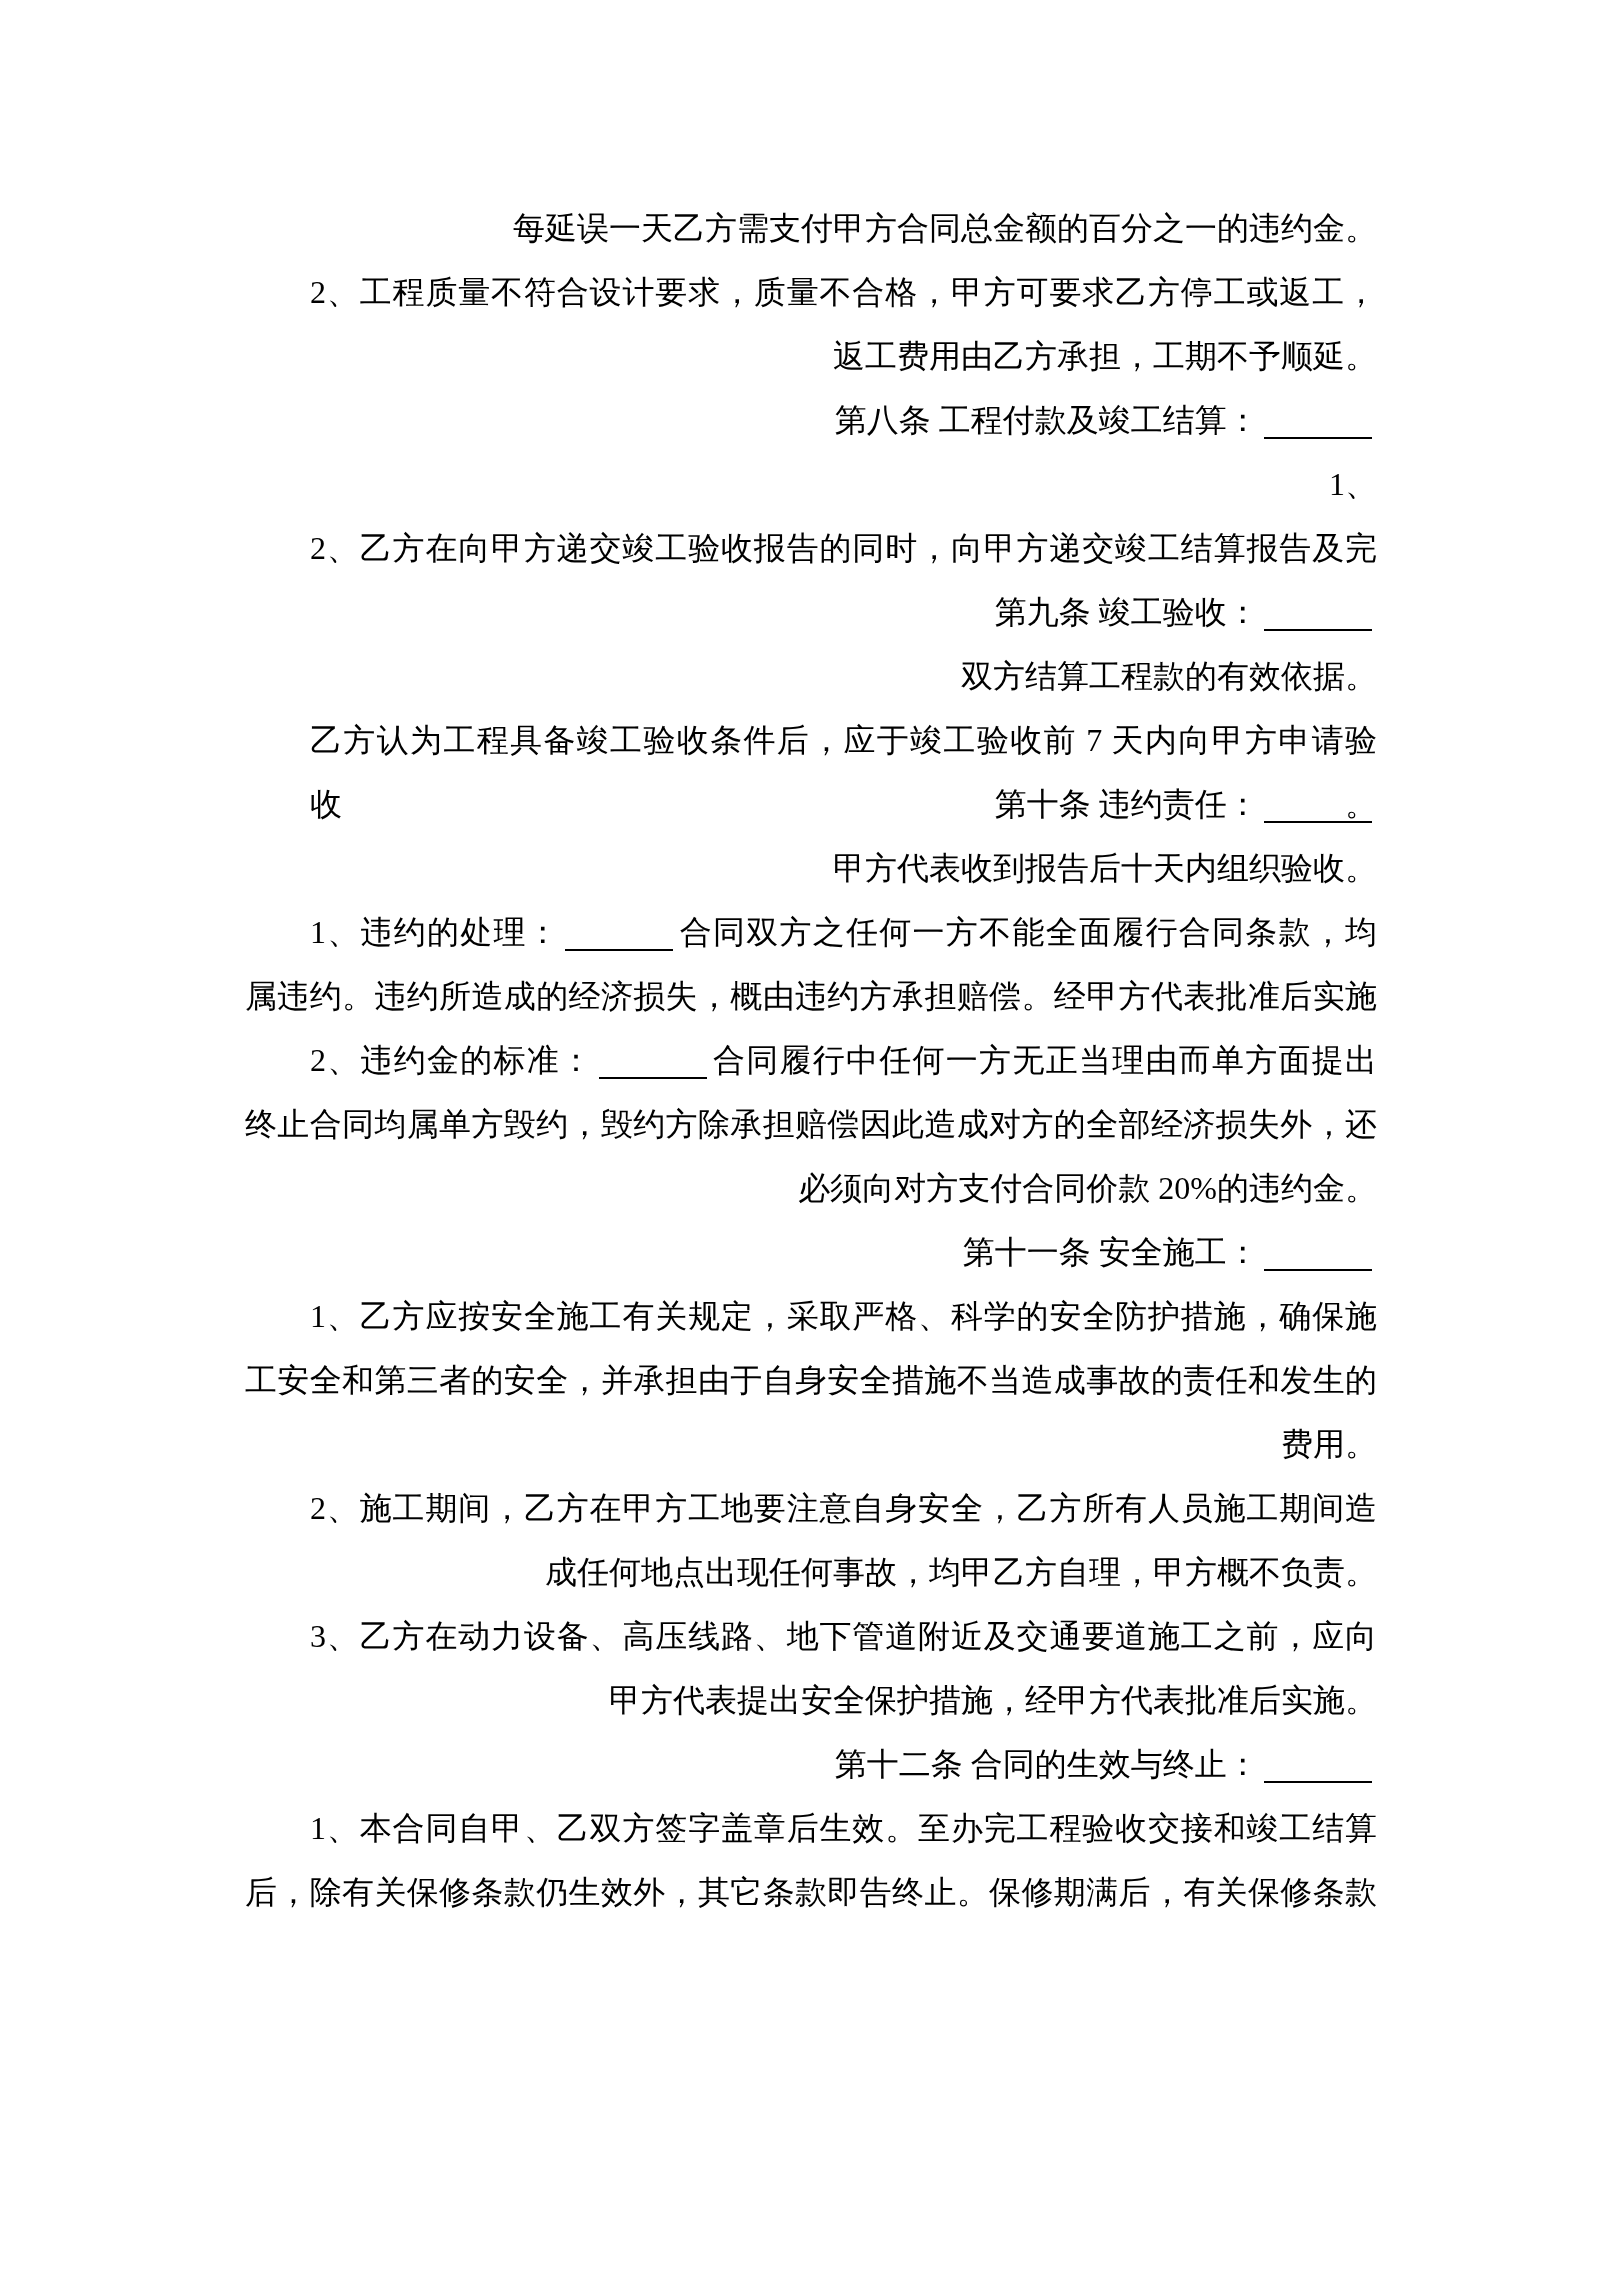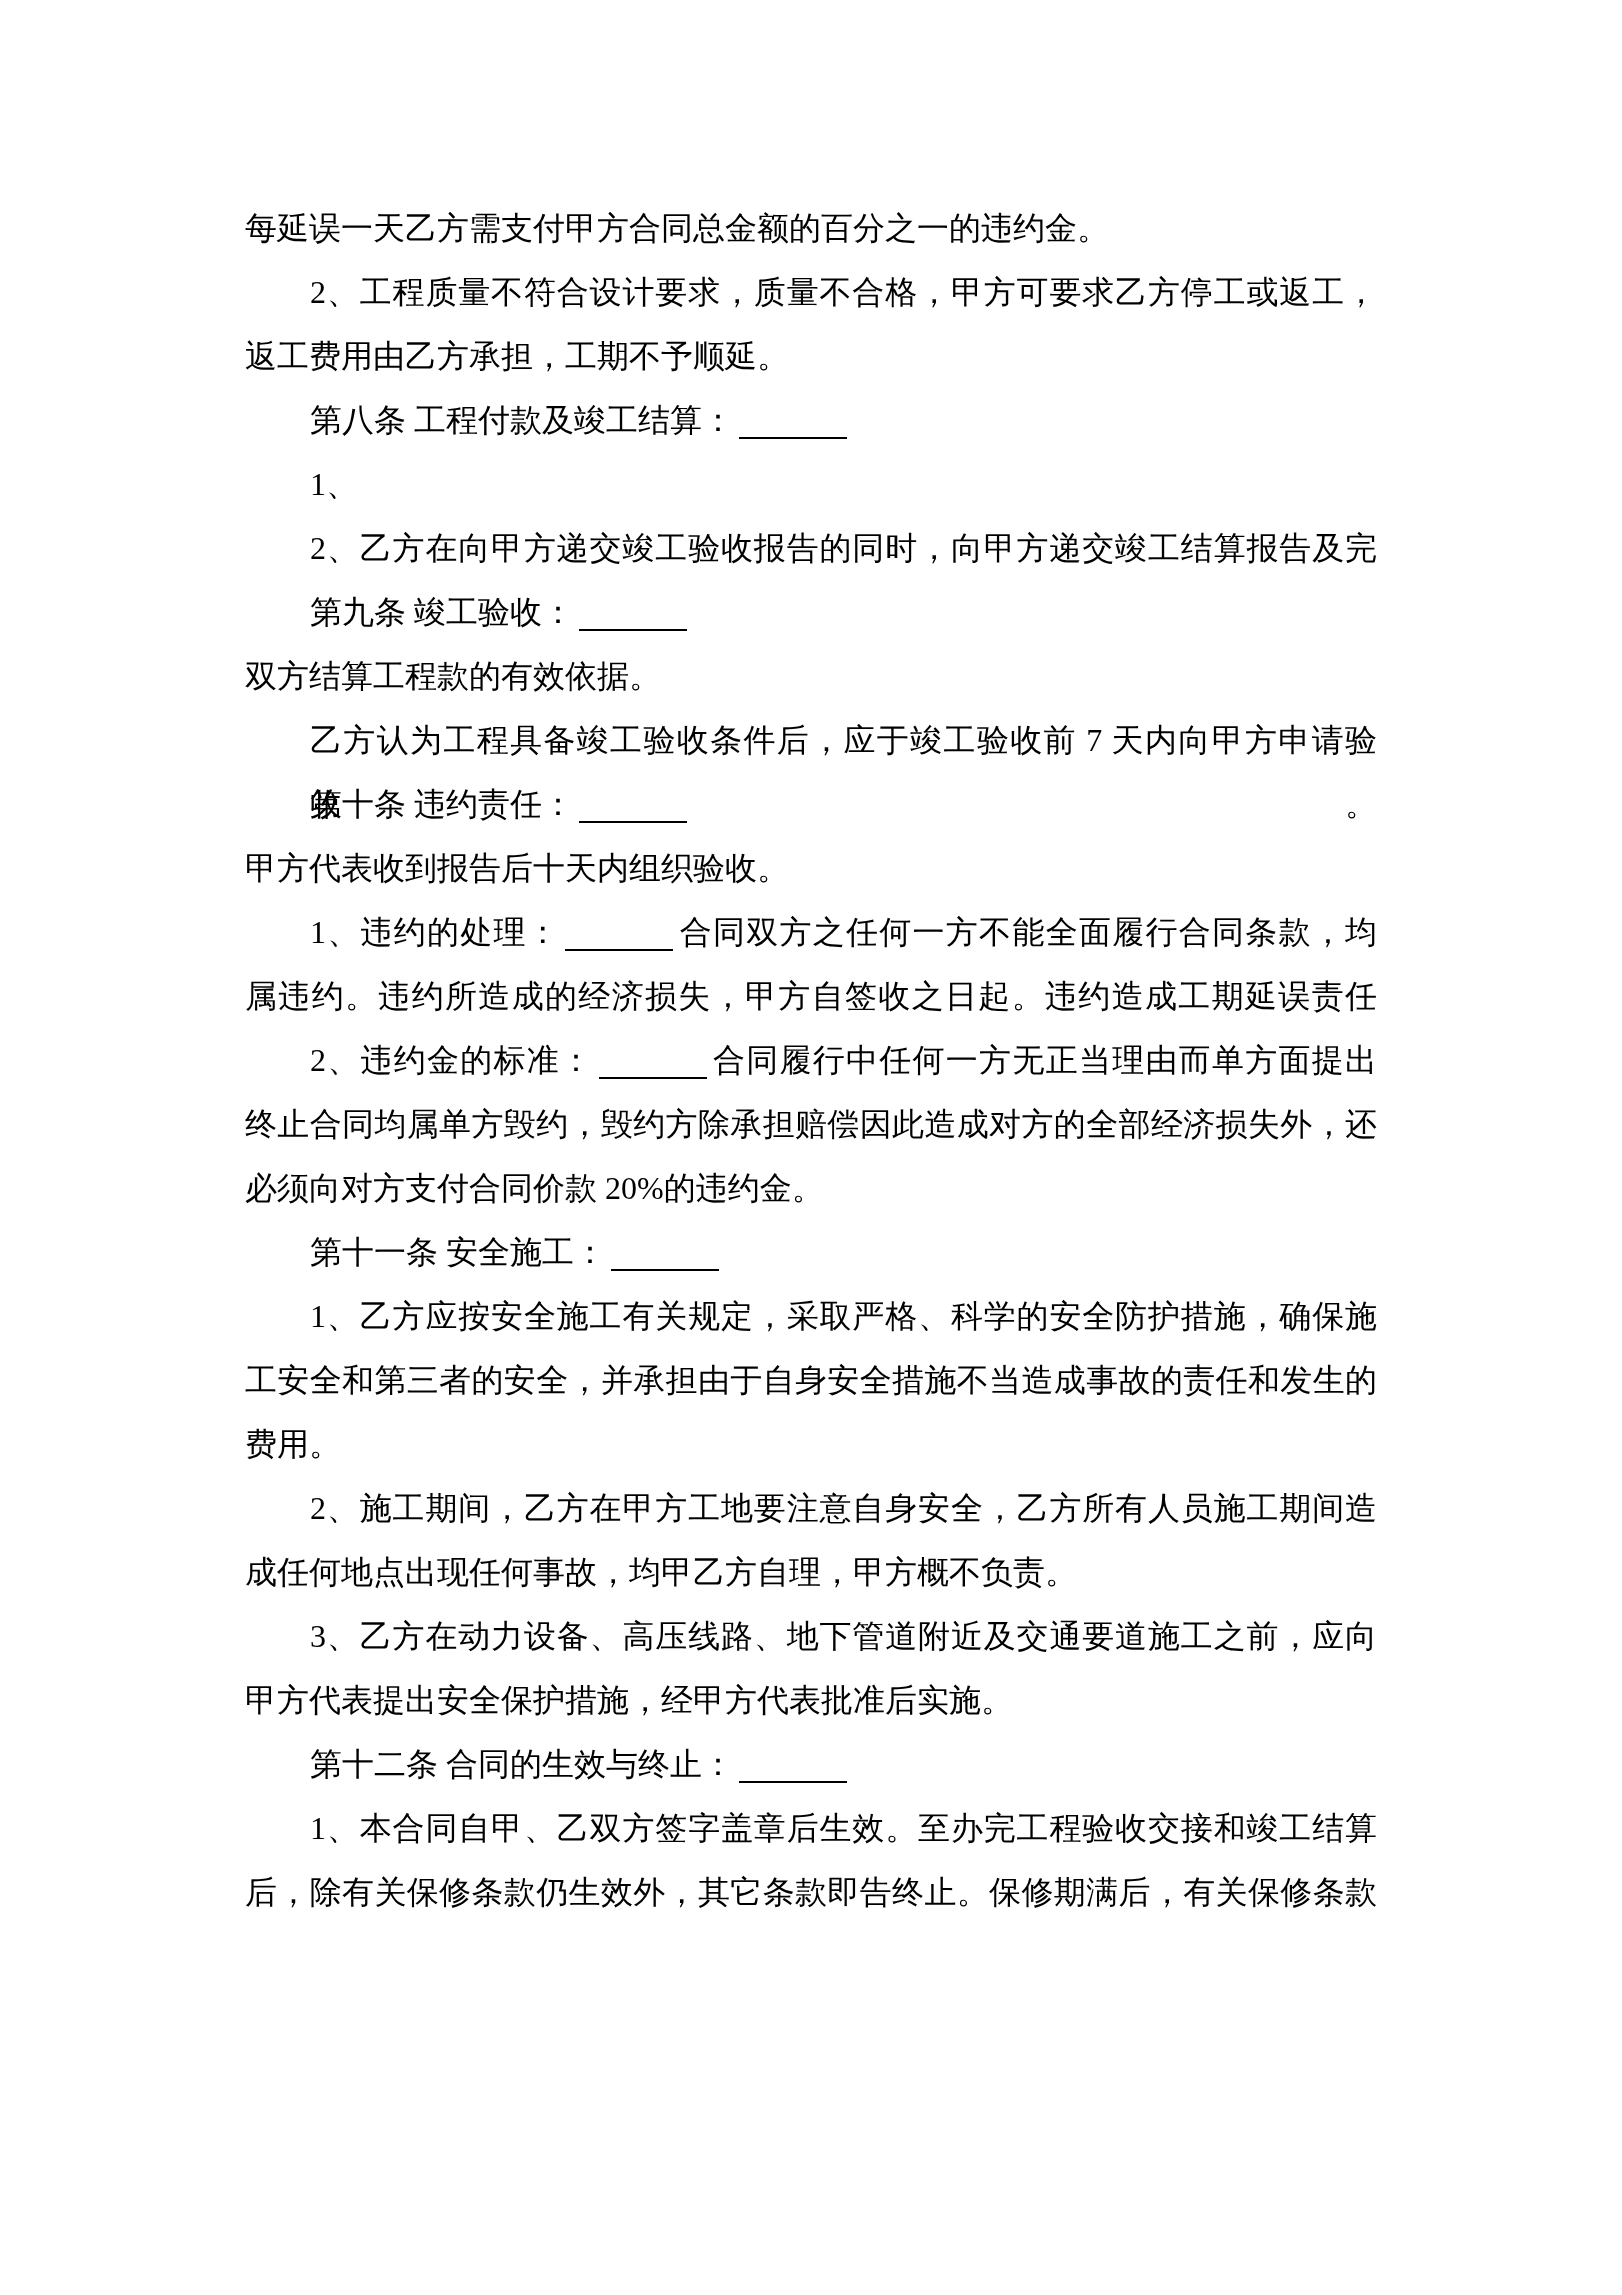--- a/index.html
+++ b/index.html
@@ -25,21 +25,21 @@
     position: absolute;
     left: 245px;
     top: 196px;
     width: 1132px;
   }
   .line {
     height: 64px;
     line-height: 64px;
     font-size: 32px;
     letter-spacing: 0;
-    text-align: left;
+    text-align: right;
   }
   .line.indent {
     padding-left: 65px;
   }
   .line.just {
     text-align: justify;
     text-align-last: justify;
   }
   .blank {
     display: inline-block;
@@ -60,21 +60,21 @@
       <div class="line"><span>返工费用由乙方承担，工期不予顺延。</span></div>
       <div class="line indent"><span>第八条 工程付款及竣工结算：</span><span class="blank"></span></div>
       <div class="line indent"><span>1、</span></div>
       <div class="line indent just"><span>2、乙方在向甲方递交竣工验收报告的同时，向甲方递交竣工结算报告及完</span></div>
       <div class="line indent"><span>第九条 竣工验收：</span><span class="blank"></span></div>
       <div class="line"><span>双方结算工程款的有效依据。</span></div>
       <div class="line indent just"><span>乙方认为工程具备竣工验收条件后，应于竣工验收前 7 天内向甲方申请验收。</span></div>
       <div class="line indent"><span>第十条 违约责任：</span><span class="blank"></span></div>
       <div class="line"><span>甲方代表收到报告后十天内组织验收。</span></div>
       <div class="line indent just"><span>1、违约的处理：</span><span class="blank"></span><span>合同双方之任何一方不能全面履行合同条款，均</span></div>
-      <div class="line just"><span>属违约。违约所造成的经济损失，甲方自签收之日起。违约造成工期延误责任</span></div>
+      <div class="line just"><span>属违约。违约所造成的经济损失，概由违约方承担赔偿。经甲方代表批准后实施</span></div>
       <div class="line indent just"><span>2、违约金的标准：</span><span class="blank"></span><span>合同履行中任何一方无正当理由而单方面提出</span></div>
       <div class="line just"><span>终止合同均属单方毁约，毁约方除承担赔偿因此造成对方的全部经济损失外，还</span></div>
       <div class="line"><span>必须向对方支付合同价款 20%的违约金。</span></div>
       <div class="line indent"><span>第十一条 安全施工：</span><span class="blank"></span></div>
       <div class="line indent just"><span>1、乙方应按安全施工有关规定，采取严格、科学的安全防护措施，确保施</span></div>
       <div class="line just"><span>工安全和第三者的安全，并承担由于自身安全措施不当造成事故的责任和发生的</span></div>
       <div class="line"><span>费用。</span></div>
       <div class="line indent just"><span>2、施工期间，乙方在甲方工地要注意自身安全，乙方所有人员施工期间造</span></div>
       <div class="line"><span>成任何地点出现任何事故，均甲乙方自理，甲方概不负责。</span></div>
       <div class="line indent just"><span>3、乙方在动力设备、高压线路、地下管道附近及交通要道施工之前，应向</span></div>

